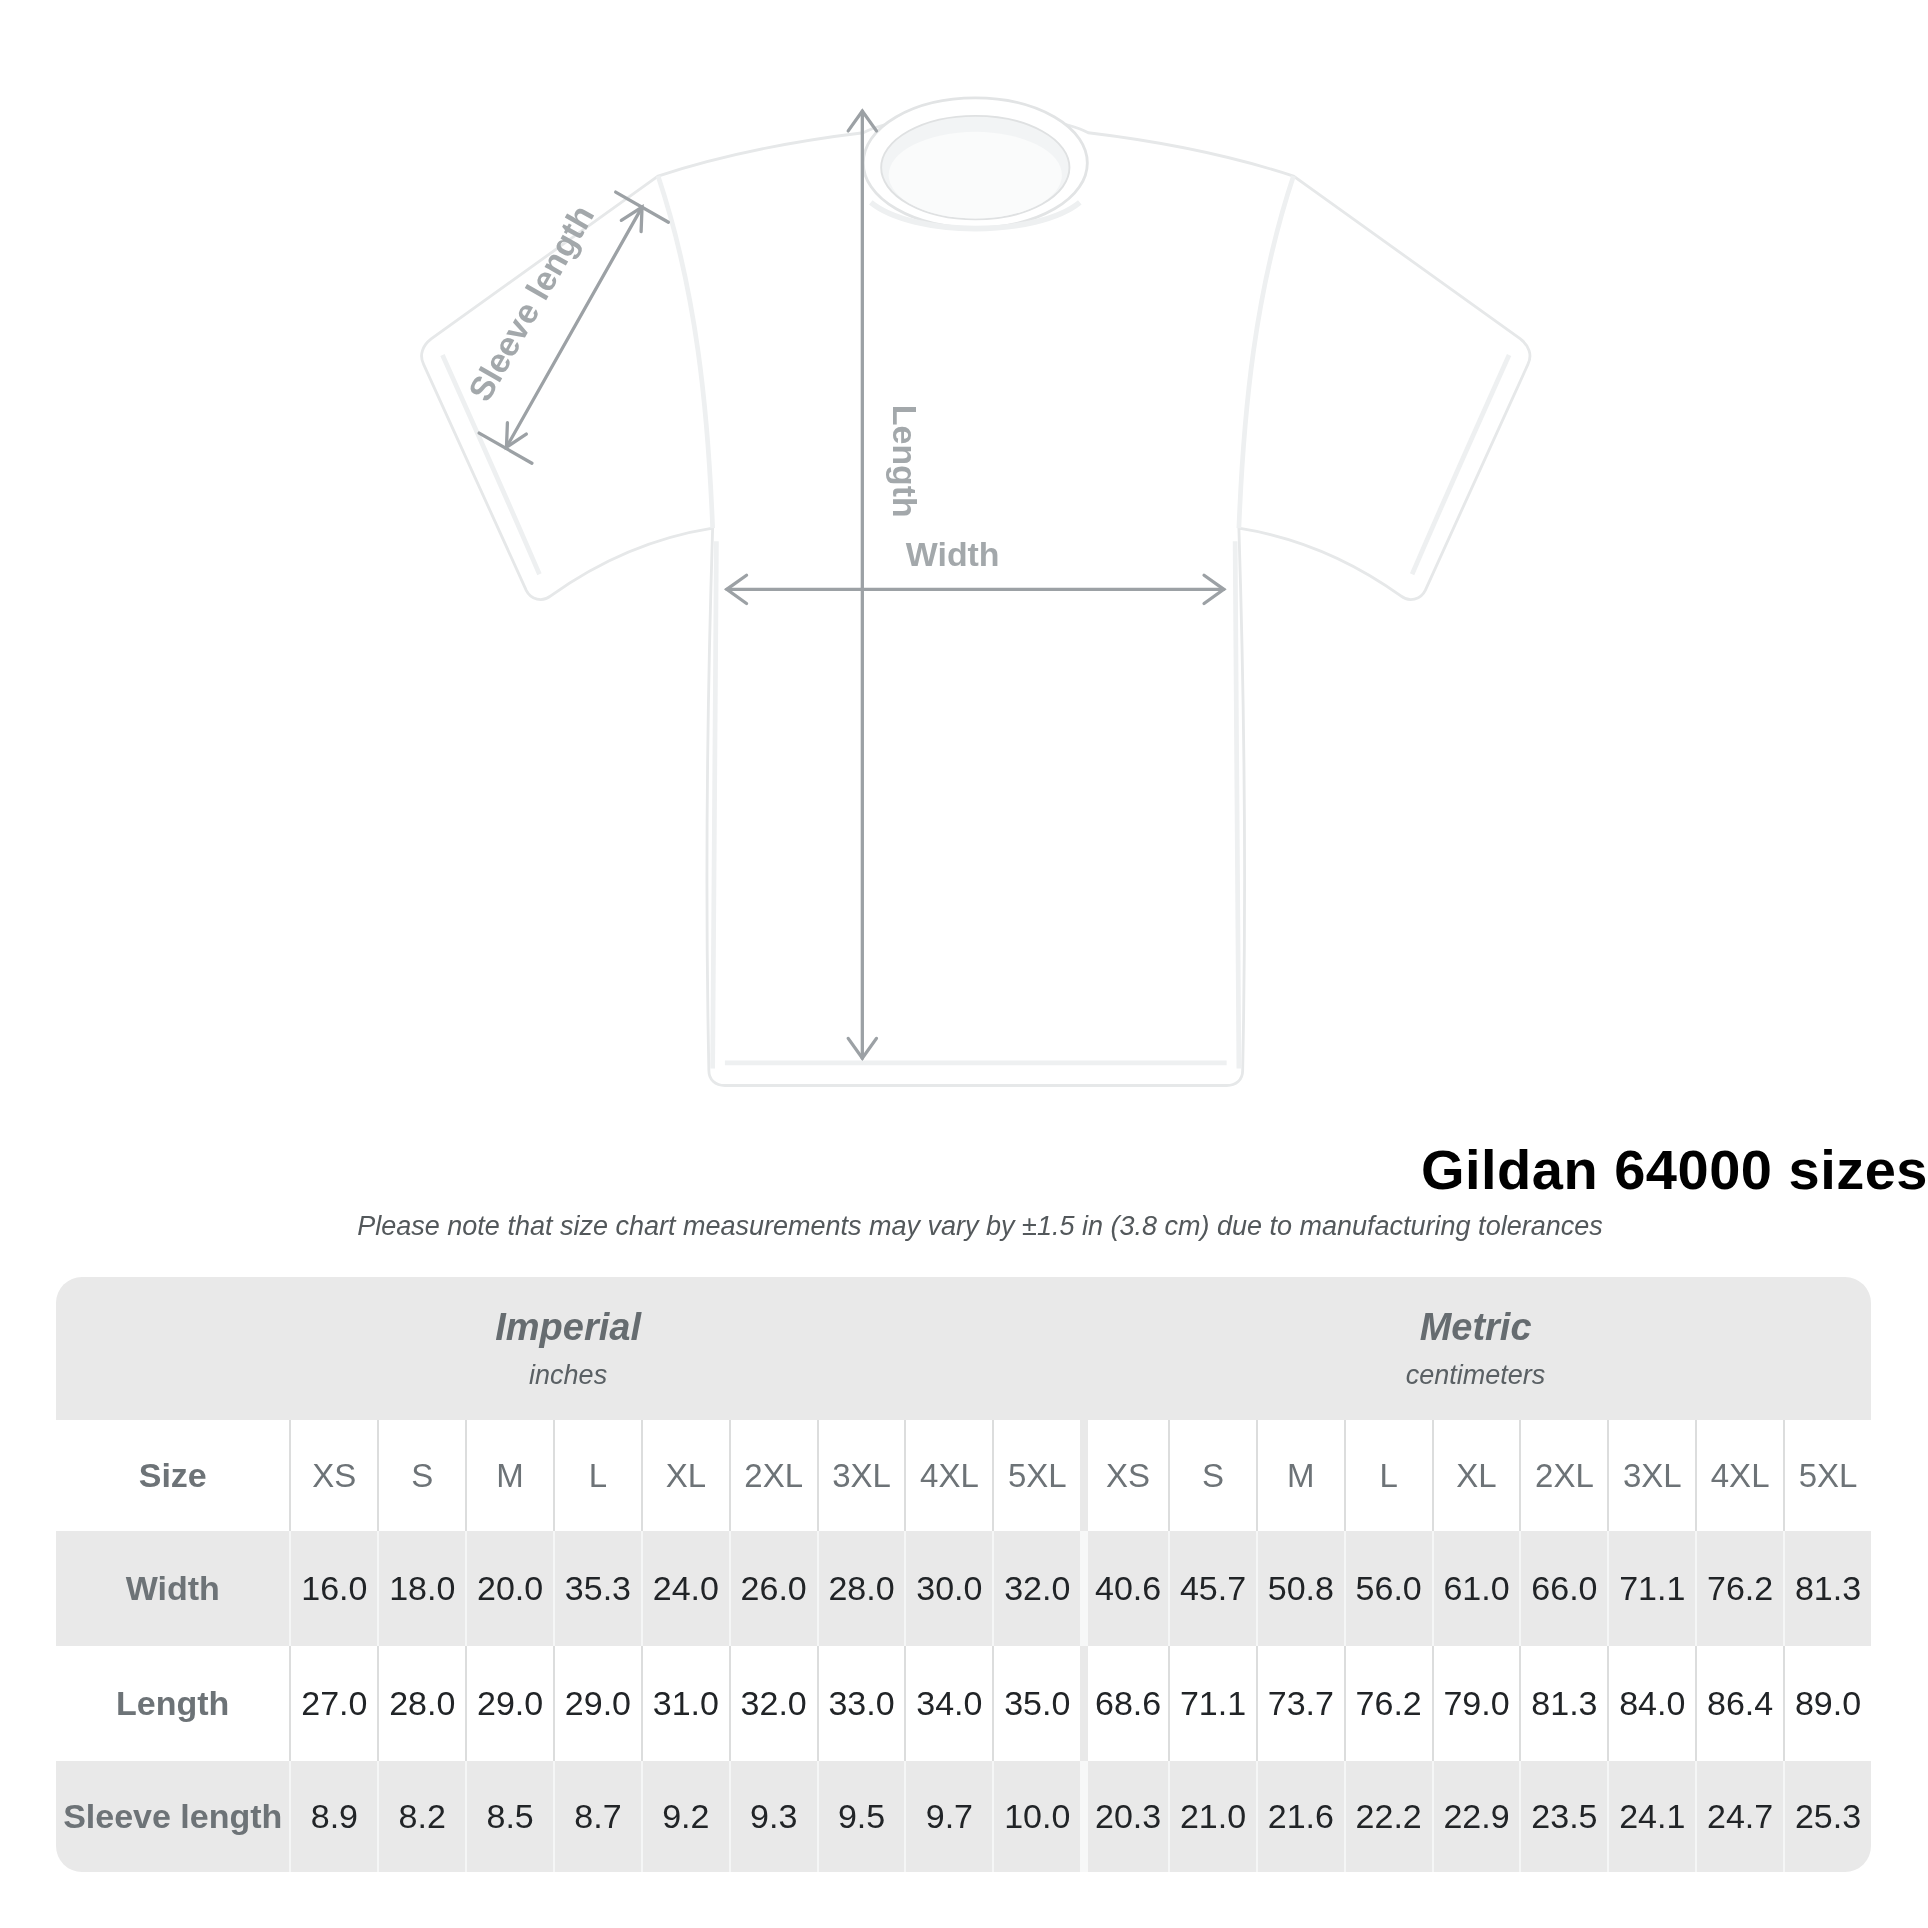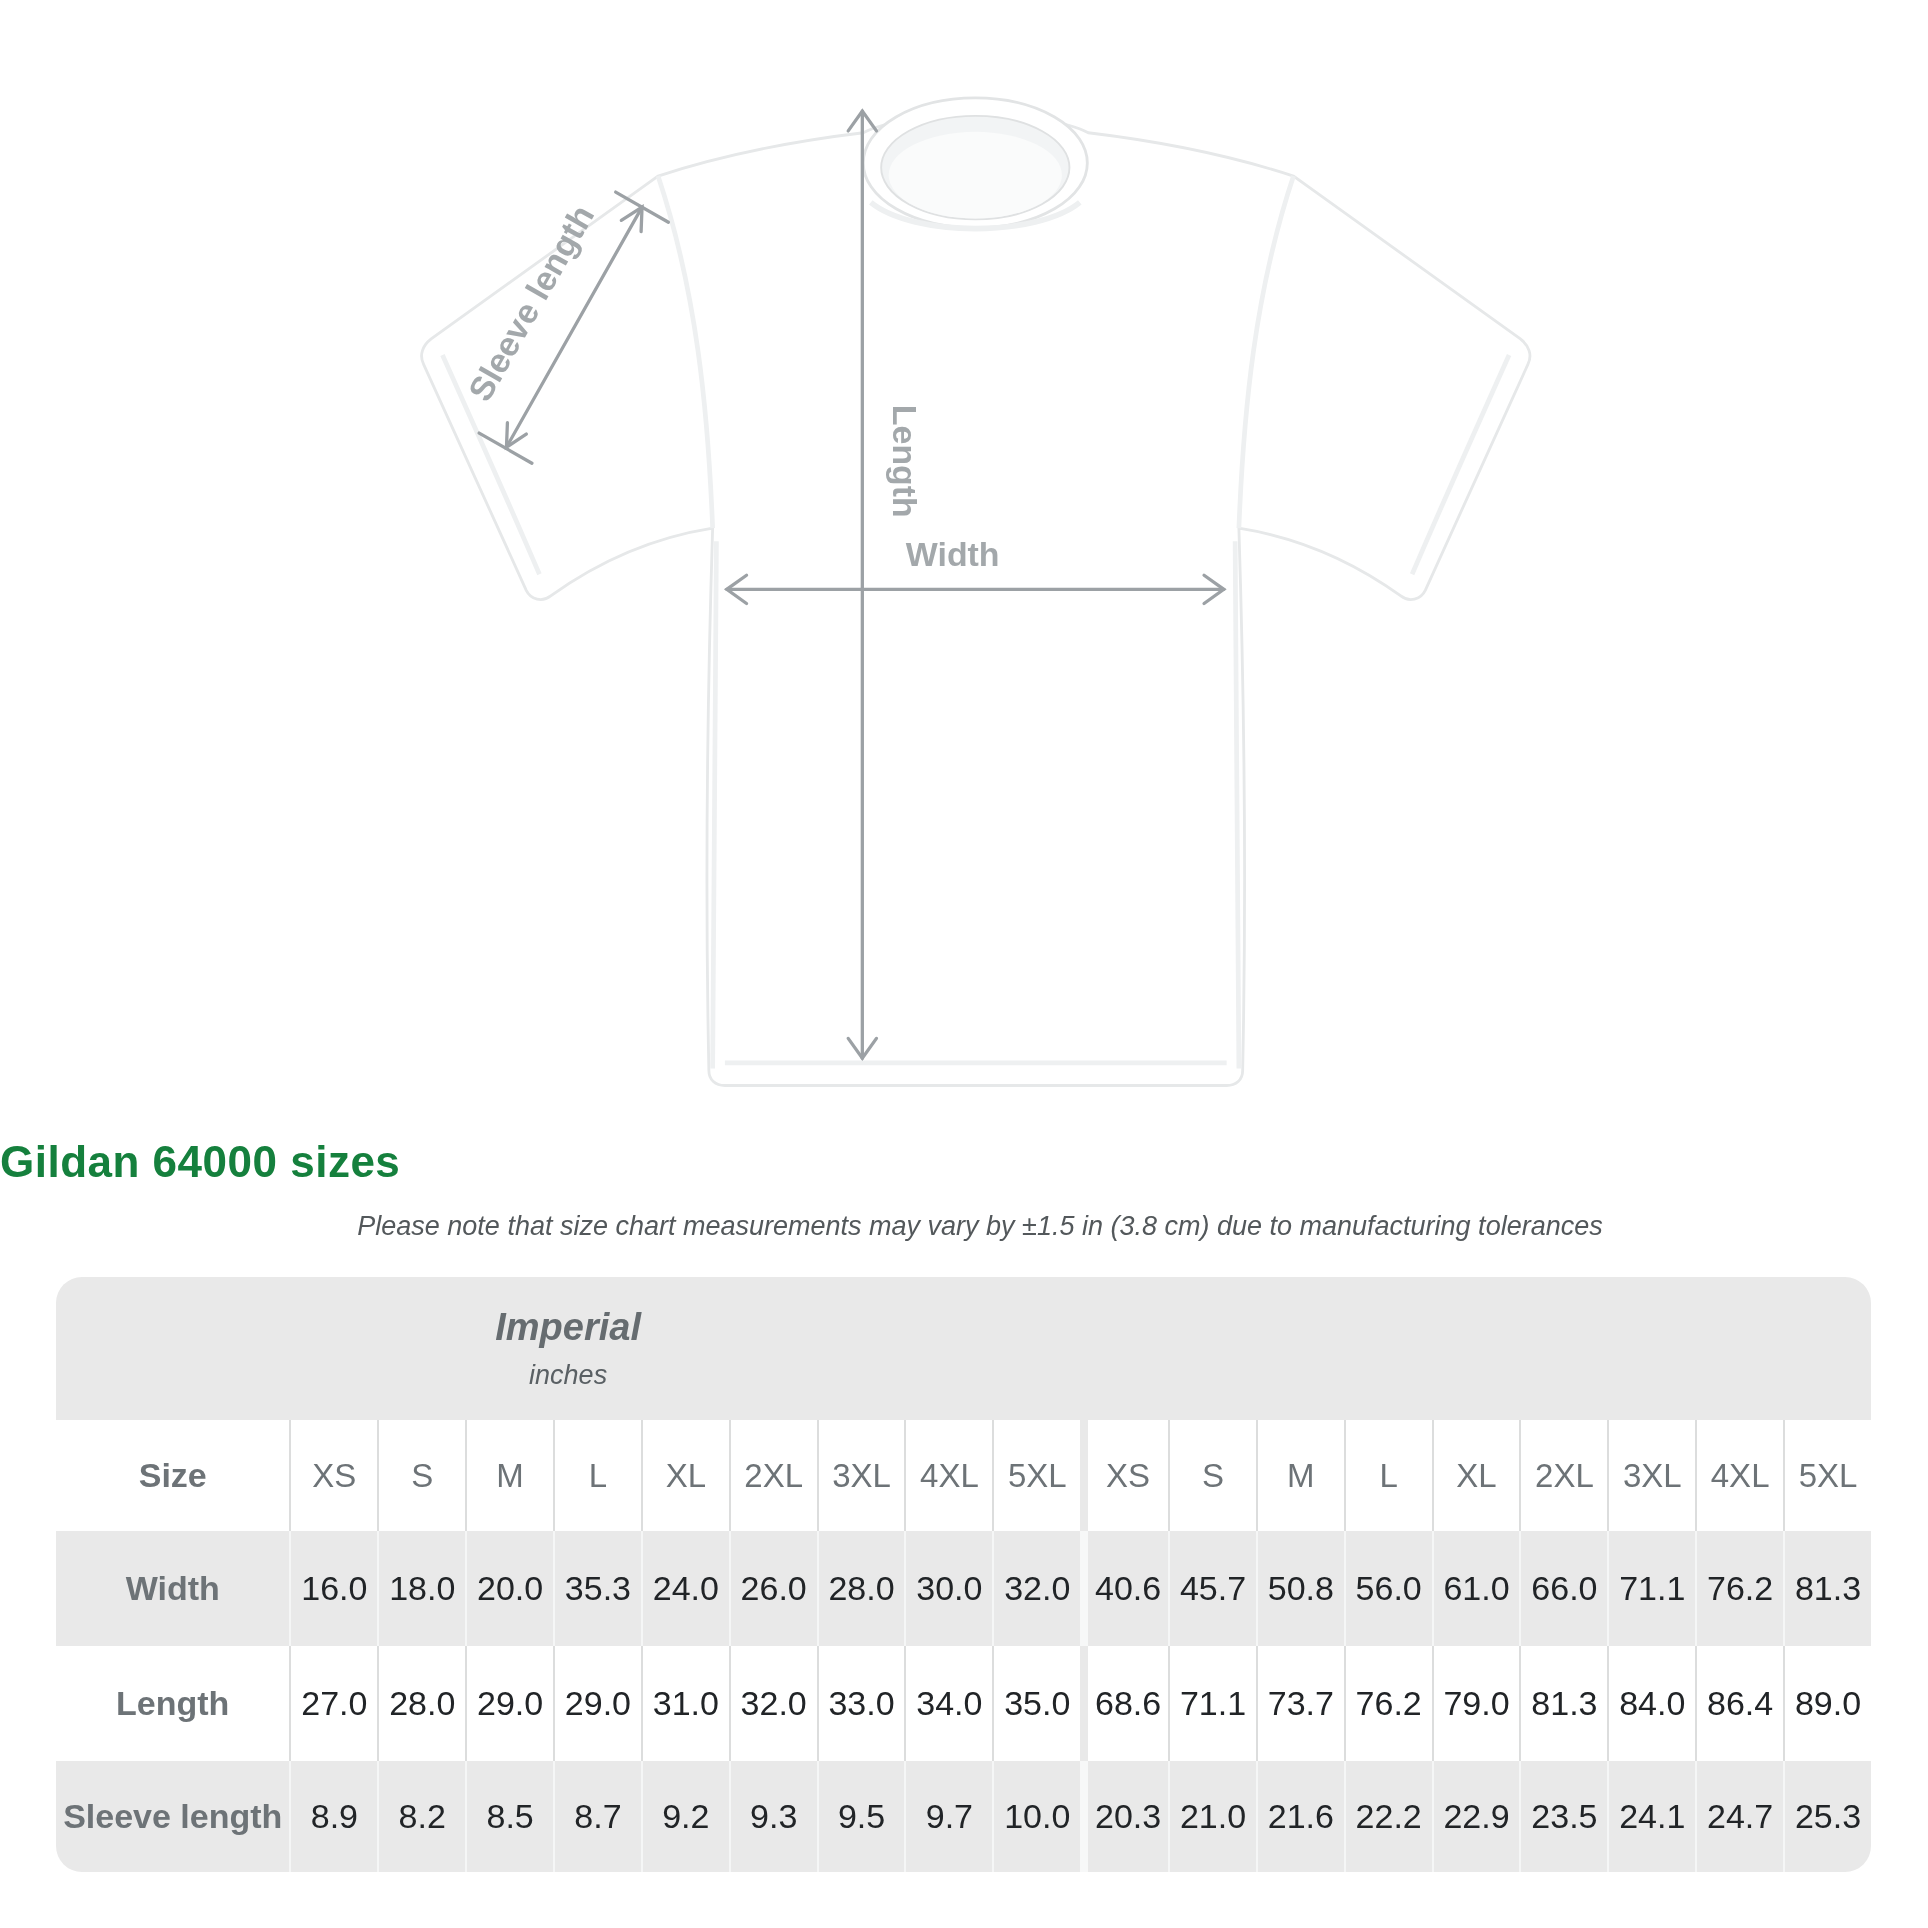--- a/index.html
+++ b/index.html
@@ -8,22 +8,22 @@
     font-family:"Liberation Sans", sans-serif;
   }
   
   #diagram{position:absolute;left:0;top:0;width:1928px;height:1158px;}
   #diagram text{
     font-family:"Liberation Sans", sans-serif;
     font-weight:bold;font-size:36px;fill:#a3a8ab;
   }
   
   .page-title{
-    position:absolute;left:0;top:1137px;width:100%;text-align:left;
-    font-size:44px;font-weight:bold;color:#15803d;letter-spacing:0.5px;
+    position:absolute;left:0;top:1137px;width:100%;text-align:right;
+    font-size:56px;font-weight:bold;color:#000000;letter-spacing:0.5px;
   }
   .page-subtitle{
     position:absolute;left:16px;top:1211px;width:100%;text-align:center;
     font-size:27px;font-style:italic;color:#53585b;
   }
   
   .size-table{
     position:absolute;left:56px;top:1277px;width:1815px;height:595px;
     background:#e9e9e9;border-radius:26px;overflow:hidden;
   }
@@ -132,20 +132,24 @@
   <div class="page-title">Gildan 64000 sizes</div>
   <div class="page-subtitle">Please note that size chart measurements may vary by ±1.5 in (3.8 cm) due to manufacturing tolerances</div>
 
   <div class="size-table">
 
     <div class="group-row">
       <div class="group-cell imperial">
         <div class="group-title">Imperial</div>
         <div class="group-sub">inches</div>
       </div>
+      <div class="group-cell metric">
+        <div class="group-title">Metric</div>
+        <div class="group-sub">centimeters</div>
+      </div>
     </div>
 
     <div class="t-row header-row row-white">
       <div class="label-cell">Size</div>
       <div class="data-cell hdr">XS</div>
       <div class="data-cell hdr">S</div>
       <div class="data-cell hdr">M</div>
       <div class="data-cell hdr">L</div>
       <div class="data-cell hdr">XL</div>
       <div class="data-cell hdr">2XL</div>

